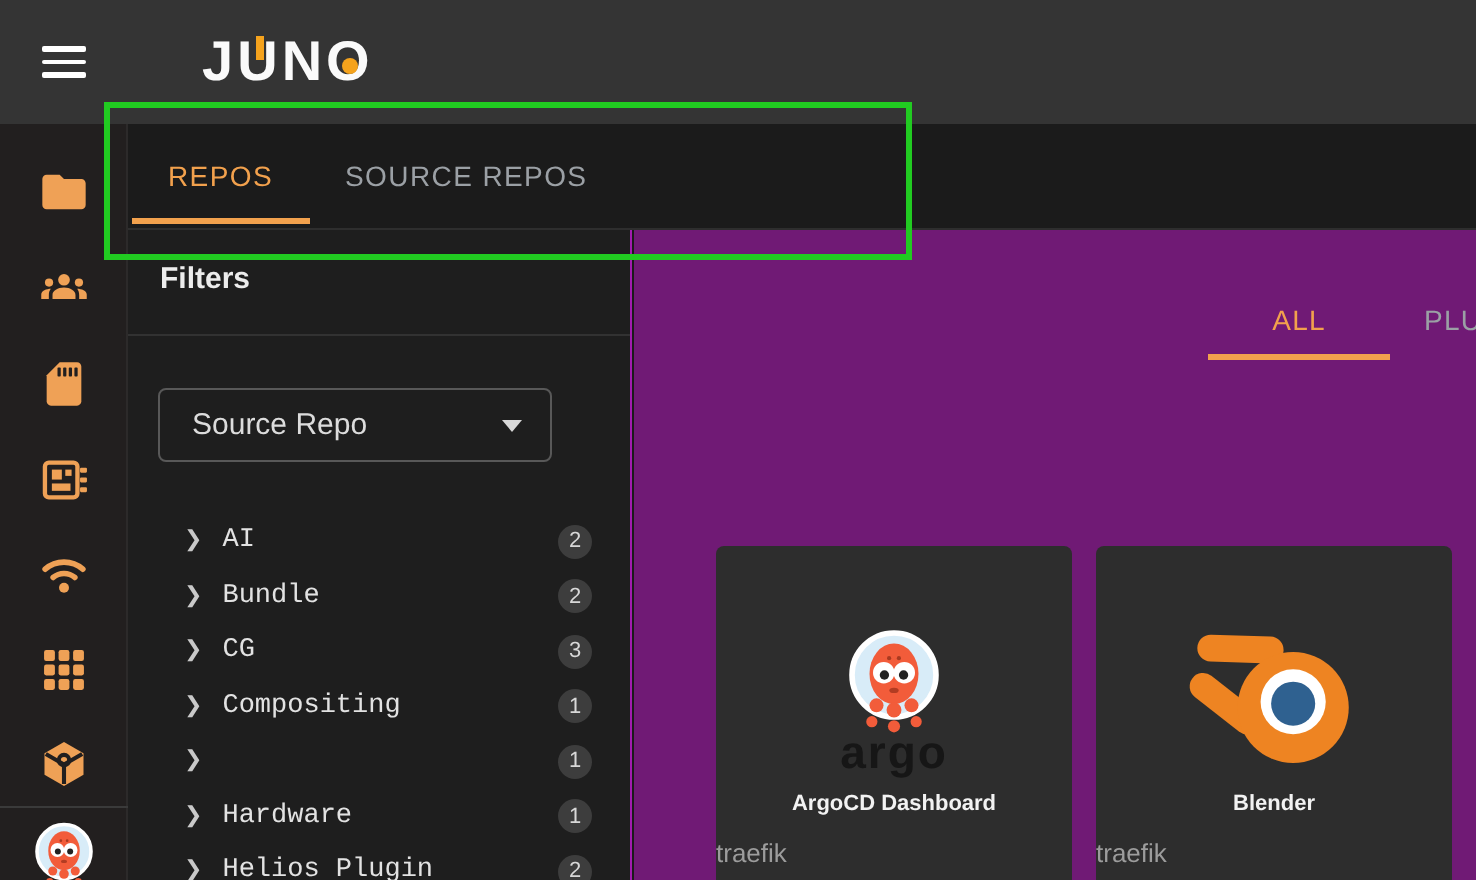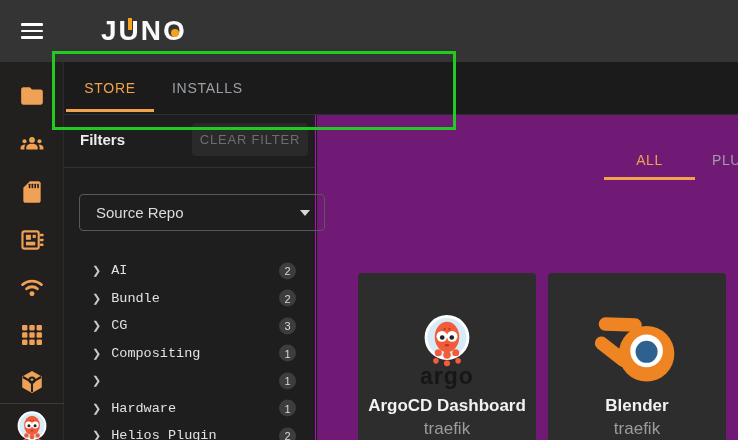--- a/index.html
+++ b/index.html
@@ -30,21 +30,21 @@
     font-size:14px;letter-spacing:.7px;color:#9ba0a5;position:relative;cursor:pointer;white-space:nowrap;}
   .tab.active{color:#f2a14d;}
   .tab.active::after{content:"";position:absolute;left:0;right:0;bottom:2px;height:3px;background:#f2a14d;}
   
   .filter-panel{position:absolute;left:64px;top:115px;width:252px;height:325px;background:#1e1e1e;
     border-right:1px solid #a21caf;box-sizing:border-box;z-index:2;}
   .filters-title{position:absolute;left:16px;top:16px;font-size:15px;font-weight:bold;color:#ececec;}
   .clear-btn{position:absolute;left:128px;top:8px;width:116px;height:33px;background:#2a2a2a;border:none;
     border-radius:4px;color:#6d6d6d;font-size:13px;letter-spacing:.8px;font-family:inherit;cursor:default;}
   .filter-divider{position:absolute;left:0;top:52px;width:100%;height:1px;background:#323232;}
-  .dropdown{position:absolute;left:15px;top:79px;width:246px;height:37px;border:1px solid #585858;border-radius:4px;
+  .dropdown{position:absolute;left:15px;top:79px;width:197px;height:37px;border:1px solid #585858;border-radius:4px;
     box-sizing:border-box;display:flex;align-items:center;justify-content:space-between;padding:0 14px 0 16px;
     color:#dcdcdc;font-size:15px;cursor:pointer;}
   .caret{width:0;height:0;border-left:5.5px solid transparent;border-right:5.5px solid transparent;border-top:6px solid #d8d8d8;}
   .cat-list{position:absolute;left:0;top:142px;width:100%;}
   .cat-row{height:27.5px;display:flex;align-items:center;padding-left:28px;position:relative;cursor:pointer;}
   .chev{color:#c9c9c9;font-size:11px;margin-right:10px;line-height:1;}
   .cat-label{font-size:13.5px;color:#e2e2e2;font-family:Liberation Mono, monospace;}
   .badge{position:absolute;right:19px;top:50%;transform:translateY(-50%);width:17px;height:17px;border-radius:50%;
     background:#3d3d3d;color:#d8d8d8;font-size:11px;display:flex;align-items:center;justify-content:center;}
   
@@ -55,22 +55,22 @@
   .store-tab.active::after{content:"";position:absolute;left:0;right:0;bottom:0;height:3px;background:#f2a14d;}
   .store-tab.t-all{left:287px;width:91px;}
   .store-tab.t-plu{left:378px;width:90px;justify-content:flex-start;padding-left:17px;}
   .card{position:absolute;top:158px;width:178px;height:195px;background:#2d2d2d;border-radius:4px;cursor:pointer;}
   .card.c1{left:41px;}
   .card.c2{left:231px;}
   .card-logo{position:absolute;left:0;top:0;width:100%;height:120px;display:flex;flex-direction:column;align-items:center;justify-content:center;}
   .octo-big{margin-top:34px;width:56px;height:56px;}
   .argo-word{font-weight:bold;font-size:23px;letter-spacing:1px;color:#161616;line-height:1;margin-top:-4px;}
   .blender-logo{margin-top:30px;width:92px;height:74px;}
-  .card-title{position:absolute;left:0;right:0;top:123px;text-align:center;font-size:17px;font-weight:bold;color:#f2f2f2;}
-  .card-sub{position:absolute;left:0;right:0;top:146px;text-align:center;font-size:17px;color:#9c9c9c;}
+  .card-title{position:absolute;left:0;right:0;top:123px;text-align:center;font-size:11px;font-weight:bold;color:#f2f2f2;}
+  .card-sub{position:absolute;left:0;right:0;top:146px;text-align:left;font-size:13px;color:#9c9c9c;}
   
   .annotation{position:absolute;left:52px;top:51px;width:404px;height:79px;border:3px solid #21cb21;
     box-sizing:border-box;z-index:50;pointer-events:none;}
 </style>
 </head>
 <body>
 
 <div class="topbar">
   <div class="hamburger">
     <span></span>
@@ -173,30 +173,29 @@
         <circle cx="28.1" cy="21" r="2" fill="#222"></circle>
       <circle cx="21.9" cy="13.8" r=".9" fill="#a93a20"></circle>
         <circle cx="26.1" cy="13.8" r=".9" fill="#a93a20"></circle>
       <ellipse cx="24" cy="27.6" rx="2" ry="1.1" fill="#b23c22"></ellipse>
     </svg>
   </div>
 </div>
 
 <div class="tabbar">
   <div class="tab active">
-      <span>STORE</span>
+      <span>REPOS</span>
     </div>
   <div class="tab">
-      <span>INSTALLS</span>
+      <span>SOURCE REPOS</span>
     </div>
 </div>
 
 <div class="filter-panel">
   <div class="filters-title">Filters</div>
-  <button class="clear-btn">CLEAR FILTER</button>
   <div class="filter-divider"></div>
   <div class="dropdown">
     <span>Source Repo</span>
     <span class="caret"></span>
   </div>
   <div class="cat-list">
     <div class="cat-row">
       <span class="chev">❯</span>
       <span class="cat-label">AI</span>
       <span class="badge">2</span>

